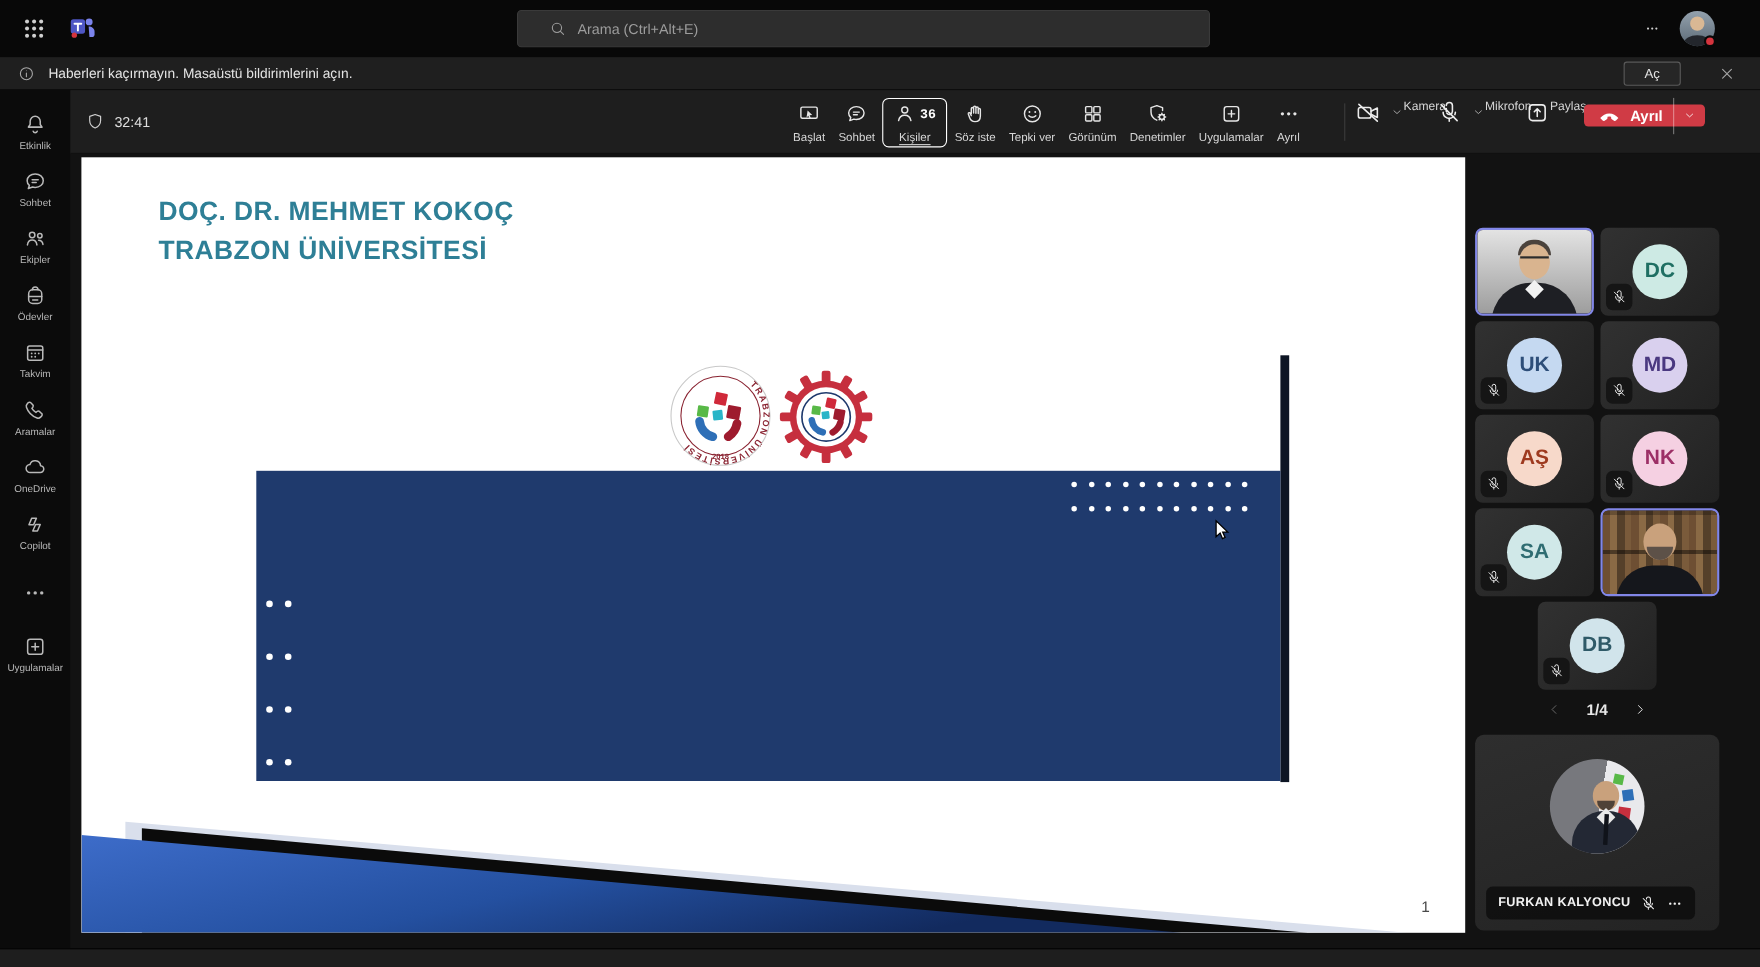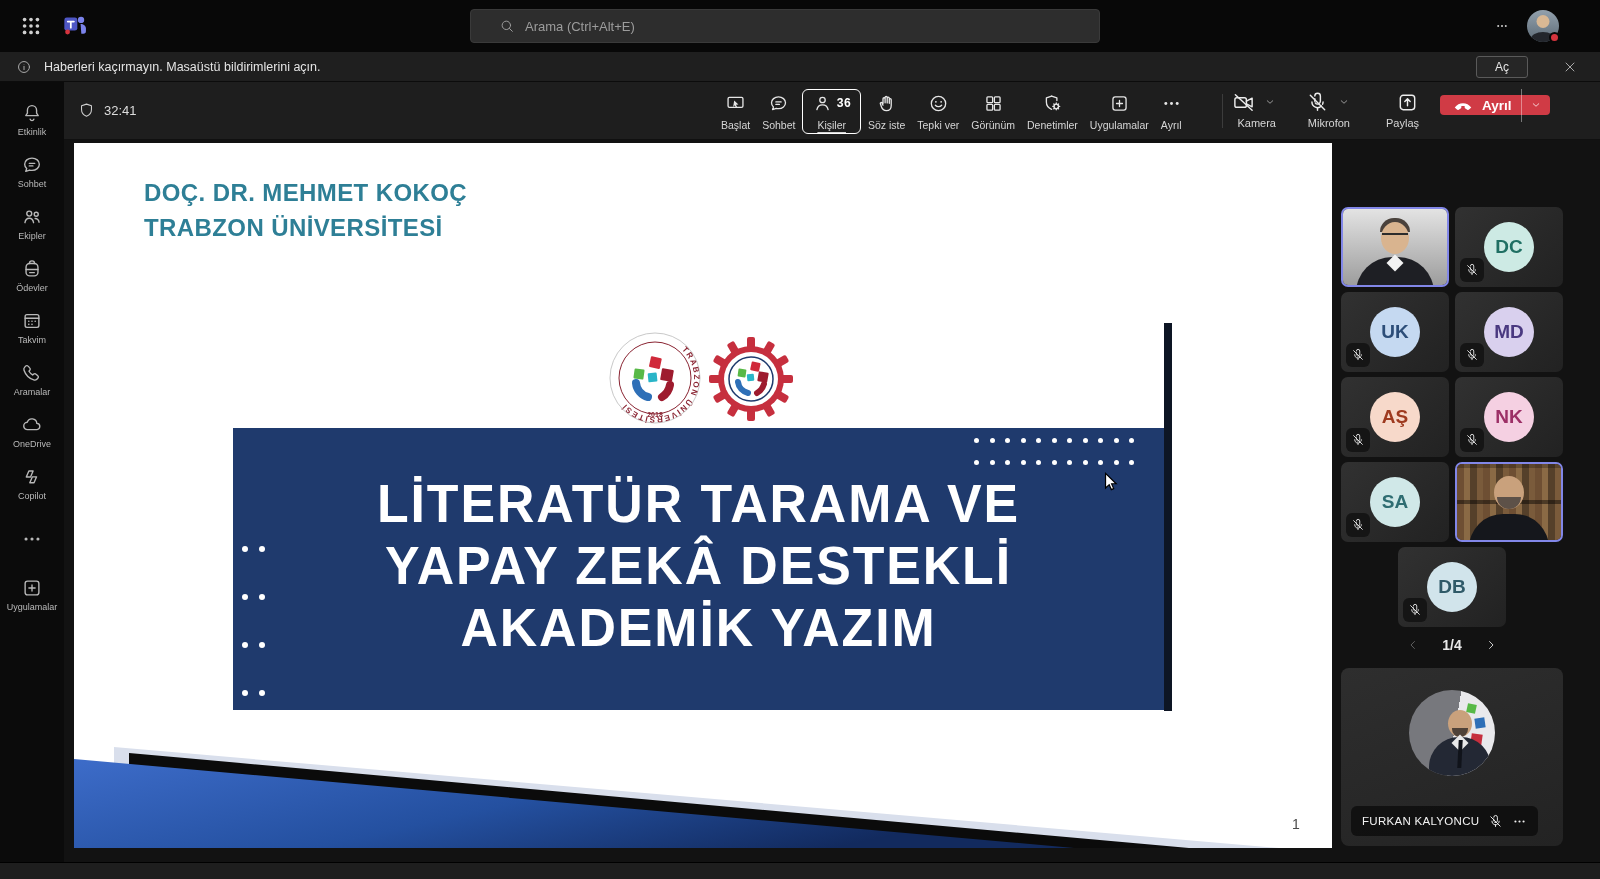--- a/index.html
+++ b/index.html
@@ -34,21 +34,21 @@
   #timer-wrap .ic { width:17px; height:17px; color:#cfcfcf; }
   #center-btns { left:652px; top:3px; height:52px; display:flex; align-items:center; gap:2px; }
   .tool-btn { display:flex; flex-direction:column; align-items:center; justify-content:center; padding:3px 5px; border-radius:6px; cursor:pointer; color:#e6e6e6; }
   .tool-btn .irow { display:flex; align-items:center; gap:3px; height:24px;font-family:Liberation Mono, monospace; }
   .tool-btn .ic { width:21px; height:21px; }
   .tool-btn .blabel { font-size:10.5px; color:#d6d6d6; margin-top:3px; white-space:nowrap; }
   .tool-btn.sel { border:1.5px solid #ffffff; padding:2px 9px; }
   .tool-btn.sel .blabel { text-decoration:underline; text-underline-offset:3px; }
   .tool-btn .badge { font-size:12px; font-weight:700; color:#ffffff; }
   #ctrl-divider { left:1158px; top:12px; width:1px; height:34px; background:#3c3c3c; }
-  .ctrl-group { top:7px; display:flex; flex-direction:column; align-items:flex-end; cursor:pointer; color:#ececec; }
+  .ctrl-group { top:7px; display:flex; align-items:flex-start; cursor:pointer; color:#ececec; }
   .ctrl-group .irow { display:flex; align-items:center; gap:9px; height:26px; }
   .ctrl-group .ic { width:23px; height:23px; }
   .ctrl-group .chev { width:12px; height:12px; color:#bdbdbd; }
   .ctrl-group .blabel { font-size:11px; color:#d6d6d6; margin-top:2px; }
   #grp-camera { left:1168px; }
   #grp-mic { left:1242px; }
   #grp-share { left:1322px; }
   #leave-btn { left:1376px; top:13px; width:110px; height:20px; background:#d03b45; border-radius:4px; display:flex; align-items:center; cursor:pointer; }
   #leave-btn .hang { width:22px; height:22px; color:#ffffff; margin-left:12px; }
   #leave-label { color:#ffffff; font-size:13.5px; font-weight:700; margin-left:8px; flex:1; }
@@ -100,21 +100,21 @@
   .sc-collar { position:absolute; left:50%; bottom:16px; transform:translateX(-50%) rotate(45deg); width:12px; height:12px; background:#f2f2f2; }
   .scene.books { background:repeating-linear-gradient(90deg,#6e4f33 0 7px,#8a6a45 7px 13px,#55402a 13px 20px,#7a5b3b 20px 26px); }
   .sc-shelf { position:absolute; inset:0; background:linear-gradient(180deg,rgba(0,0,0,.25) 0 4px,transparent 4px 36px,rgba(0,0,0,.45) 36px 40px,transparent 40px); }
   .sc-head2 { position:absolute; left:50%; top:12px; transform:translateX(-50%); width:30px; height:33px; border-radius:50%; background:#c9a17c; }
   .sc-beard { position:absolute; left:50%; top:33px; transform:translateX(-50%); width:24px; height:12px; border-radius:0 0 12px 12px; background:#5d5148; }
   .sc-body2 { position:absolute; left:50%; bottom:-8px; transform:translateX(-50%); width:80px; height:34px; border-radius:40px 40px 0 0; background:#15171c; }
   #pagination { left:1341px; top:633px; width:222px; height:24px; display:flex; align-items:center; justify-content:center; gap:22px; color:#e8e8e8; }
   #pagination .chev { width:14px; height:14px; cursor:pointer; }
   #pagination .chev.dim { color:#6a6a6a; }
   #page-count { font-size:14px; font-weight:700; }
-  #spotlight { left:1341px; top:668px; width:222px; height:178px; border-radius:8px; background:linear-gradient(160deg,#2e2e2e,#232323); overflow:hidden; cursor:pointer; }
+  #spotlight { left:1341px; top:668px; width:222px; height:178px; border-radius:8px; background:linear-gradient(160deg,#2e2e2e,#232323); overflow:hidden; cursor:pointer;font-weight:bold; }
   #spot-avatar { position:absolute; left:50%; top:22px; transform:translateX(-50%); width:86px; height:86px; border-radius:50%; background:linear-gradient(100deg,#77787d 52%,#e9e9ec 52%); overflow:hidden; }
   .sq { position:absolute; }
   #spot-person-head { position:absolute; left:39px; top:20px; width:24px; height:27px; border-radius:50%; background:#c9a17c; }
   #spot-person-beard { position:absolute; left:43px; top:38px; width:16px; height:9px; border-radius:0 0 9px 9px; background:#4f4238; }
   #spot-person-body { position:absolute; left:20px; top:47px; width:62px; height:42px; border-radius:30px 30px 0 0; background:#232834; }
   #spot-tie { position:absolute; left:49px; top:50px; width:4px; height:28px; background:#10131a; transform:rotate(3deg); }
   #spot-shirt { position:absolute; left:45px; top:47px; width:12px; height:12px; background:#e9e9e9; transform:rotate(45deg); }
   #spot-pill { position:absolute; left:10px; bottom:10px; height:30px; background:rgba(12,12,12,.82); border-radius:6px; display:flex; align-items:center; gap:9px; padding:0 11px; color:#f2f2f2; }
   #spot-name { font-size:11.5px; letter-spacing:.3px; white-space:nowrap; }
   #spot-pill .ic { width:15px; height:15px; }
@@ -564,25 +564,20 @@
       <div id="dots-left">
           <div class="dot"></div>
           <div class="dot"></div>
           <div class="dot"></div>
           <div class="dot"></div>
           <div class="dot"></div>
           <div class="dot"></div>
           <div class="dot"></div>
           <div class="dot"></div>
         </div>
-      <div id="banner-title">
-          <div class="title-line">LİTERATÜR TARAMA VE</div>
-          <div class="title-line">YAPAY ZEKÂ DESTEKLİ</div>
-          <div class="title-line">AKADEMİK YAZIM</div>
-        </div>
     </div>
 
     <svg id="slide-deco" class="abs" viewBox="0 0 1258 105" preserveAspectRatio="none">
       <defs>
         <linearGradient id="bgrad" x1="0" y1="0" x2="1" y2="0.4">
           <stop offset="0" stop-color="#3d6cc9"></stop>
             <stop offset="0.55" stop-color="#2450a0"></stop>
             <stop offset="1" stop-color="#122a5e"></stop>
         </linearGradient>
       </defs>

